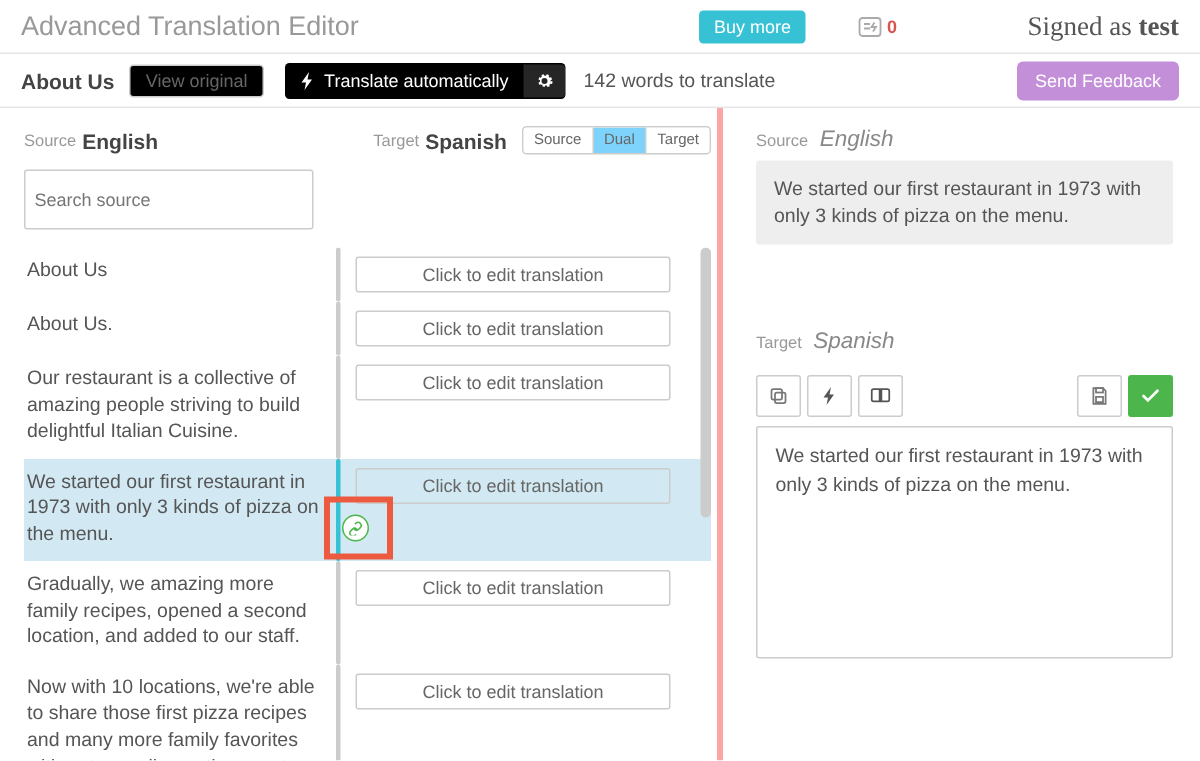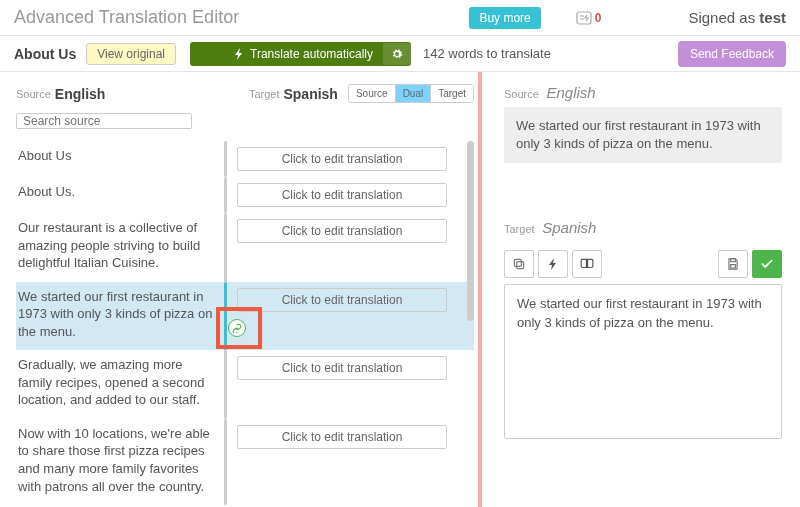--- a/index.html
+++ b/index.html
@@ -3,41 +3,41 @@
 <meta charset="utf-8">
 <style>
   * { box-sizing: border-box; }
   html, body { margin:0; padding:0; font-family: -apple-system, "Helvetica Neue", Arial, sans-serif; font-size:13px; color:#666; background:#fff; width:800px; height:507px; overflow:hidden;}
   .topbar { height:36px; border-bottom:1px solid #e5e5e5; display:flex; align-items:center; padding:0 14px;gap:27px; }
   .app-title { color:#999; font-size:18px; font-weight:400; }
   .top-spacer { flex:1; }
   .buy-btn { background:#37c1d4; color:#fff; border:none; border-radius:3px; padding:4px 10px; font-size:12px; cursor:pointer; margin-right:8px; }
   .cred { display:flex; align-items:center; color:#999; font-size:12px; margin-right:60px;}
   .cred-zero { color:#d9534f; font-weight:600; padding-left:3px;}
-  .signed { color:#555; font-size:15px; }
+  .signed { color:#555; font-size:18px;font-family:Liberation Serif, serif; }
   .signed b{ font-weight:600;}
   .secbar { height:36px; border-bottom:1px solid #e5e5e5; display:flex; align-items:center; padding:0 14px; }
   .page-name { font-weight:600; color:#444; font-size:14px; margin-right:10px;}
-  .view-orig { border:1px solid #ccc; background:#fef9c3; color:#666; padding:3px 10px; border-radius:3px; font-size:12px; cursor:pointer;}
-  .auto-trans-wrap { display:flex; align-items:center; background:#4d7c0f; border-radius:3px; margin-left:14px;padding-left:34px; }
+  .view-orig { border:1px solid #ccc; background:#000000; color:#666; padding:3px 10px; border-radius:3px; font-size:12px; cursor:pointer;}
+  .auto-trans-wrap { display:flex; align-items:center; background:#000000; border-radius:3px; margin-left:14px; }
   .auto-trans-btn { color:#fff; padding:5px 10px; font-size:12px; display:flex; align-items:center; cursor:pointer;}
   .auto-gear { background:rgba(255,255,255,0.15); padding:5px 8px; color:#fff; cursor:pointer; border-top-right-radius:3px; border-bottom-right-radius:3px;}
   .words-left { margin-left:12px; color:#555; font-size:13px;}
   .feedback { background:#c48fd9; color:#fff; border:none; border-radius:4px; padding:6px 12px; font-size:12px; cursor:pointer; margin-left:auto;}
   .body { display:flex; height:calc(507px - 72px); }
   .left { width:478px; padding:12px 4px 0 16px; position:relative; display:flex; flex-direction:column;}
   .lang-row { display:flex; align-items:center; }
   .lang-lbl { color:#999; font-size:11px; margin-right:4px;}
   .lang-name { color:#444; font-weight:600; font-size:14px;}
   .target-block { margin-left:auto; display:flex; align-items:center;}
   .mode-group { margin-left:10px; display:flex; border:1px solid #ccc; border-radius:3px; overflow:hidden;}
   .mode-btn { font-size:10px; padding:3px 7px; background:#fff; color:#666; cursor:pointer; border-right:1px solid #ccc;}
   .mode-btn:last-child{ border-right:none;}
   .mode-btn.active{ background:#7dd3fc;}
-  .search { margin-top:10px; width:176px; border:1px solid #ccc; padding:0 6px; font-size:12px; color:#666; border-radius:2px;}
+  .search { margin-top:10px; width:193px; border:1px solid #ccc; padding:12px 6px; font-size:12px; color:#666; border-radius:2px;}
   .seg-area { position:relative; margin-top:12px; flex:1; overflow:hidden;}
   .row { display:flex; }
   .src-col { width:208px; padding:6px 8px 10px 2px; font-size:13px; color:#555; line-height:1.35;}
   .trg-col { flex:1; padding:6px 1px 6px 10px; display:flex; align-items:flex-start;}
   .vline { width:3px; background:#ccc; border-radius:2px; }
   .edit-btn { width:100%; max-width:210px; border:1px solid #ccc; background:#fff; color:#666; padding:4px 0; font-size:12px; text-align:center; cursor:pointer; border-radius:2px;}
   .row.selected { background:#d2e8f2; }
   .row.selected .edit-btn{ background:#d2e8f2; }
   .row.selected .vline{ background:#37c1d4;}
   .red-box { position:absolute; border:4px solid #ec5b40; pointer-events:none;}

